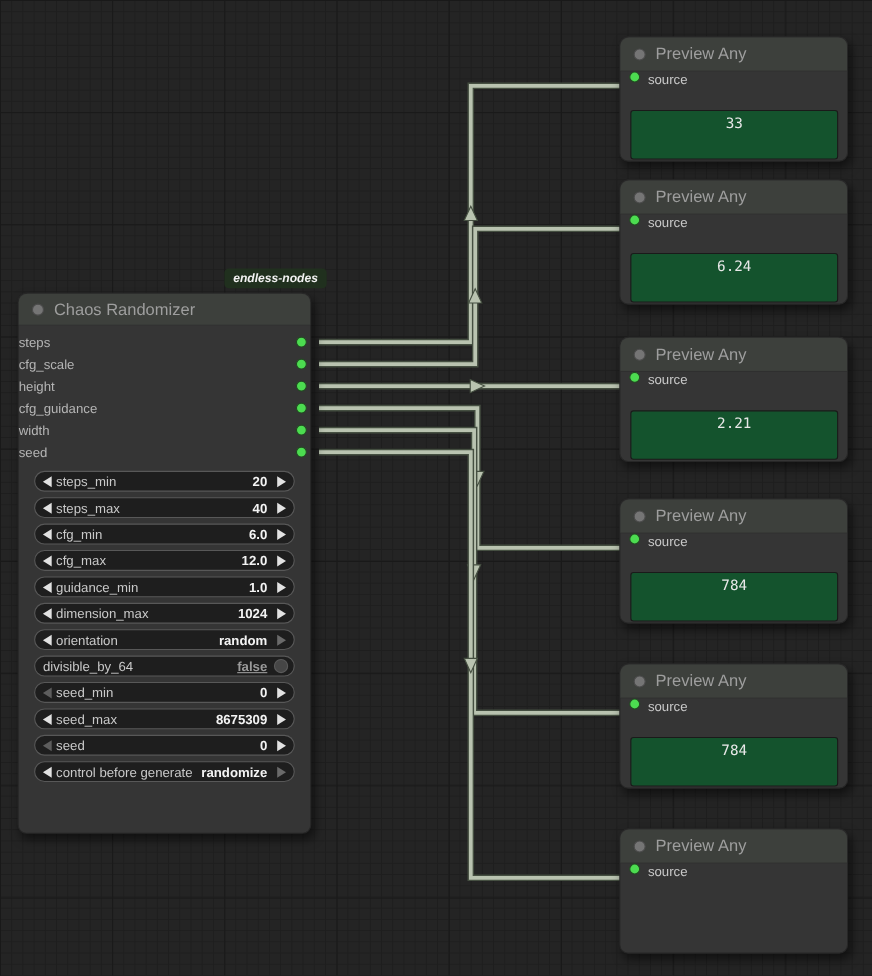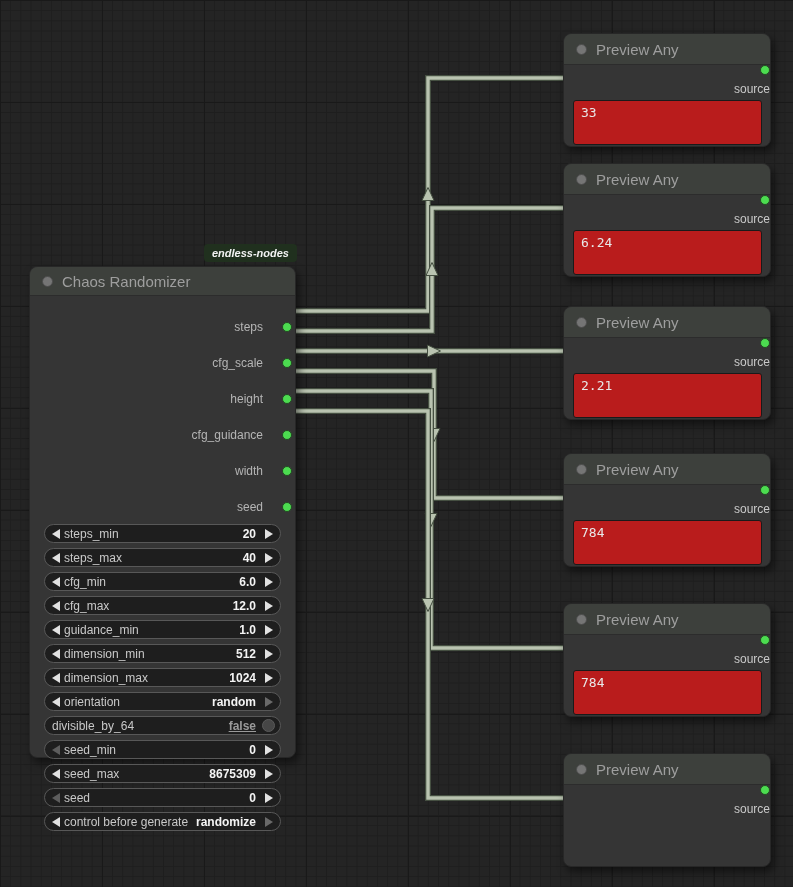--- a/index.html
+++ b/index.html
@@ -24,21 +24,21 @@
     background:#3d403c;border-radius:8px 8px 0 0;border-bottom:1px solid #2c2c2c;text-align:center;
   }
   .preview .node-header{height:30px;}
   .title-dot{
     width:11px;height:11px;border-radius:50%;background:#757575;
     border:1px solid #4c4c4c;box-sizing:border-box;flex:0 0 auto;
   }
   .node-title{font-size:15px;color:#9e9e9e;white-space:nowrap;}
   
   .outputs{padding-top:5px;}
-  .out-row{height:20px;display:flex;align-items:center;justify-content:flex-end;gap:19px;padding-right:3px;margin-top:16px;}
+  .out-row{height:20px;display:flex;align-items:center;justify-content:space-between;gap:19px;padding-right:3px;}
   .out-label{font-size:12px;color:#b5b5b5;}
   .slot-dot{
     width:10px;height:10px;border-radius:50%;background:#4cdc50;
     border:1px solid #234a23;box-sizing:border-box;flex:0 0 auto;
   }
   
   .widgets{padding-top:7px;}
   .widget-pill{
     height:19px;margin:0 14px 5px 14px;border-radius:10px;background:#1e1e1e;
     border:1px solid #585858;box-sizing:border-box;
@@ -51,27 +51,27 @@
   .arrow.left{border-top:5px solid transparent;border-bottom:5px solid transparent;border-right:8px solid #e2e2e2;}
   .arrow.right{border-top:5px solid transparent;border-bottom:5px solid transparent;border-left:8px solid #e2e2e2;}
   .arrow.left.dim{border-right-color:#5d5d5d;}
   .arrow.right.dim{border-left-color:#6a6a6a;}
   .toggle-knob{
     width:13px;height:13px;border-radius:50%;background:#464646;
     border:1px solid #5a5a5a;box-sizing:border-box;flex:0 0 auto;margin-right:-2px;
   }
   
   .preview{width:208px;height:114px;}
-  .in-row{height:26px;display:flex;align-items:flex-end;gap:7px;padding-left:8px;flex-direction:column;}
+  .in-row{height:26px;display:flex;align-items:flex-start;gap:7px;padding-left:8px;}
   .in-label{font-size:12px;color:#c9c9c9;}
   .preview-box{
-    margin:9px 8px 0 9px;height:45px;background:#b91c1c;border:1px solid #1a1a1a;
+    margin:9px 8px 0 9px;height:45px;background:#14532d;border:1px solid #1a1a1a;
     border-radius:3px;box-sizing:border-box;padding:4px 7px;
     font-family:"DejaVu Sans Mono",monospace;font-size:13px;color:#e8e8e8;
-    overflow:hidden;white-space:pre;
+    overflow:hidden;white-space:pre;text-align:center;
   }
   
   .badge{
     position:absolute;z-index:3;top:244px;right:496px;
     background:#20301e;color:#f2f2f2;font-size:11px;font-weight:700;
     padding:3px 8px;border-radius:4px;white-space:nowrap;font-style:italic;
   }
 </style>
 </head>
 <body>
@@ -93,21 +93,21 @@
       <path d="M 290 391 L 431 391 L 431 648 L 577 648" fill="none" stroke="#454f41" stroke-width="6"></path>
       <path d="M 290 391 L 431 391 L 431 648 L 577 648" fill="none" stroke="#b9c3b0" stroke-width="3.4"></path>
       <polygon points="431,526.5 425,513.5 437,513.5" fill="#b9c3b0" stroke="#454f41" stroke-width="1"></polygon>
       <path d="M 290 411 L 428 411 L 428 798 L 577 798" fill="none" stroke="#454f41" stroke-width="6"></path>
       <path d="M 290 411 L 428 411 L 428 798 L 577 798" fill="none" stroke="#b9c3b0" stroke-width="3.4"></path>
       <polygon points="428,611.5 422,598.5 434,598.5" fill="#b9c3b0" stroke="#454f41" stroke-width="1"></polygon>
     </svg>
 
   <div class="badge">endless-nodes</div>
 
-  <div class="node" id="chaos-node" style="left:29px;top:266px;width:267px;height:492px;">
+  <div class="node" id="chaos-node" style="left:16px;top:266px;width:267px;height:492px;">
     <div class="node-header">
       <span class="title-dot"></span>
       <span class="node-title">Chaos Randomizer</span>
     </div>
     <div class="outputs" id="chaos-outputs">
         <div class="out-row">
           <span class="out-label">steps</span>
           <span class="slot-dot" id="out-dot-0"></span>
         </div>
         <div class="out-row">
@@ -157,26 +157,20 @@
           <span class="arrow right"></span>
         </div>
         <div class="widget-pill">
           <span class="arrow left"></span>
           <span class="w-label">guidance_min</span>
           <span class="w-value">1.0</span>
           <span class="arrow right"></span>
         </div>
         <div class="widget-pill">
           <span class="arrow left"></span>
-          <span class="w-label">dimension_min</span>
-          <span class="w-value">512</span>
-          <span class="arrow right"></span>
-        </div>
-        <div class="widget-pill">
-          <span class="arrow left"></span>
           <span class="w-label">dimension_max</span>
           <span class="w-value">1024</span>
           <span class="arrow right"></span>
         </div>
         <div class="widget-pill">
           <span class="arrow left"></span>
           <span class="w-label">orientation</span>
           <span class="w-value">random</span>
           <span class="arrow right dim"></span>
         </div>

